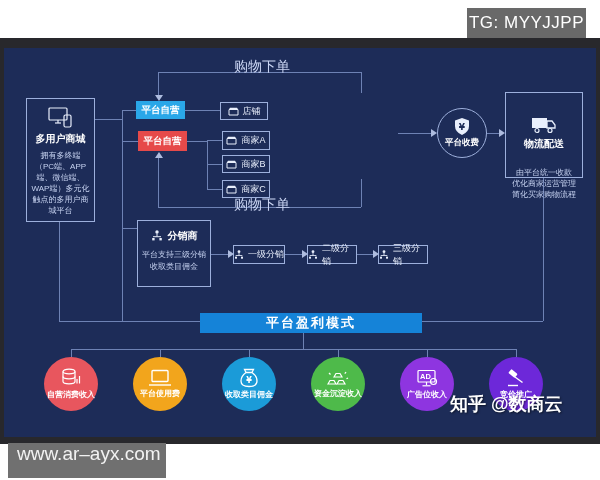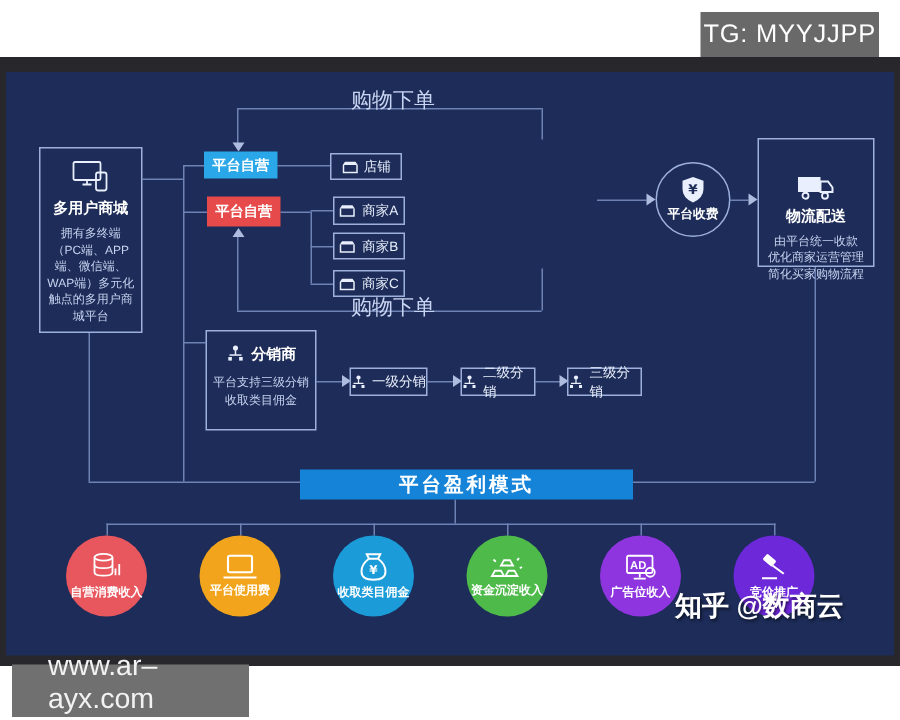--- a/index.html
+++ b/index.html
@@ -6,21 +6,21 @@
   body{width:600px;height:480px;background:#ffffff;position:relative;overflow:hidden;
        font-family:"Liberation Sans","DejaVu Sans",sans-serif;}
   
   .tg-box{position:absolute;left:467px;top:8px;width:119px;height:30px;background:#696969;
           color:#fff;font-size:17px;display:flex;align-items:center;justify-content:center;letter-spacing:.5px;}
   
   .frame{position:absolute;left:0;top:38px;width:600px;height:406px;background:#28282c;}
   .canvas{position:absolute;left:4px;top:10px;width:592px;height:389px;background:#1d2c58;}
   
   .url-box{position:absolute;left:8px;top:443px;width:158px;height:35px;background:#707070;
-           color:#f2f2f2;font-size:19px;display:flex;align-items:flex-end;padding-left:24px;box-sizing:border-box;}
+           color:#f2f2f2;font-size:19px;display:flex;align-items:flex-start;padding-left:9px;box-sizing:border-box;}
   
   .ln{position:absolute;background:#6e82b4;}
   .h{height:1px;} .v{width:1px;}
   
   .ar{position:absolute;width:0;height:0;}
   .ar-r{border-top:4px solid transparent;border-bottom:4px solid transparent;border-left:6px solid #aebcdf;}
   .ar-d{border-left:4px solid transparent;border-right:4px solid transparent;border-top:6px solid #aebcdf;}
   .ar-u{border-left:4px solid transparent;border-right:4px solid transparent;border-bottom:6px solid #aebcdf;}
   
   .obox{position:absolute;border:1px solid #9db0dc;color:#e6ecfb;box-sizing:border-box;}
@@ -183,21 +183,21 @@
   <div class="obox info" style="left:501px;top:44px;width:78px;height:86px;padding-top:24px;">
     <span>
       <svg width="26" height="17" viewBox="0 0 26 17">
         <rect x="1" y="1" width="15" height="10" fill="#e9effc"></rect>
         <path d="M16 4 h5 l3 4 v3 h-8 Z" fill="none" stroke="#e9effc" stroke-width="1.3"></path>
         <circle cx="6" cy="13.5" r="2" fill="none" stroke="#e9effc" stroke-width="1.2"></circle>
         <circle cx="19" cy="13.5" r="2" fill="none" stroke="#e9effc" stroke-width="1.2"></circle>
       </svg>
     </span>
     <span class="ttl">物流配送</span>
-    <span class="ds" style="margin-top:4px;">由平台统一收款</span>
+    <span class="ds" style="margin-top:16px;font-family:Liberation Mono, monospace;">由平台统一收款</span>
     <span class="ds" style="margin-top:0;">优化商家运营管理</span>
     <span class="ds" style="margin-top:0;">简化买家购物流程</span>
   </div>
 
   <div class="obox info" style="left:133px;top:172px;width:74px;height:67px;padding-top:8px;">
     <div style="display:flex;align-items:center;gap:5px;">
       <span>
         <svg width="12" height="12" viewBox="0 0 12 12" fill="#e9effc">
           <circle cx="6" cy="2" r="1.7"></circle>
               <rect x="5.5" y="3.5" width="1" height="3"></rect>

